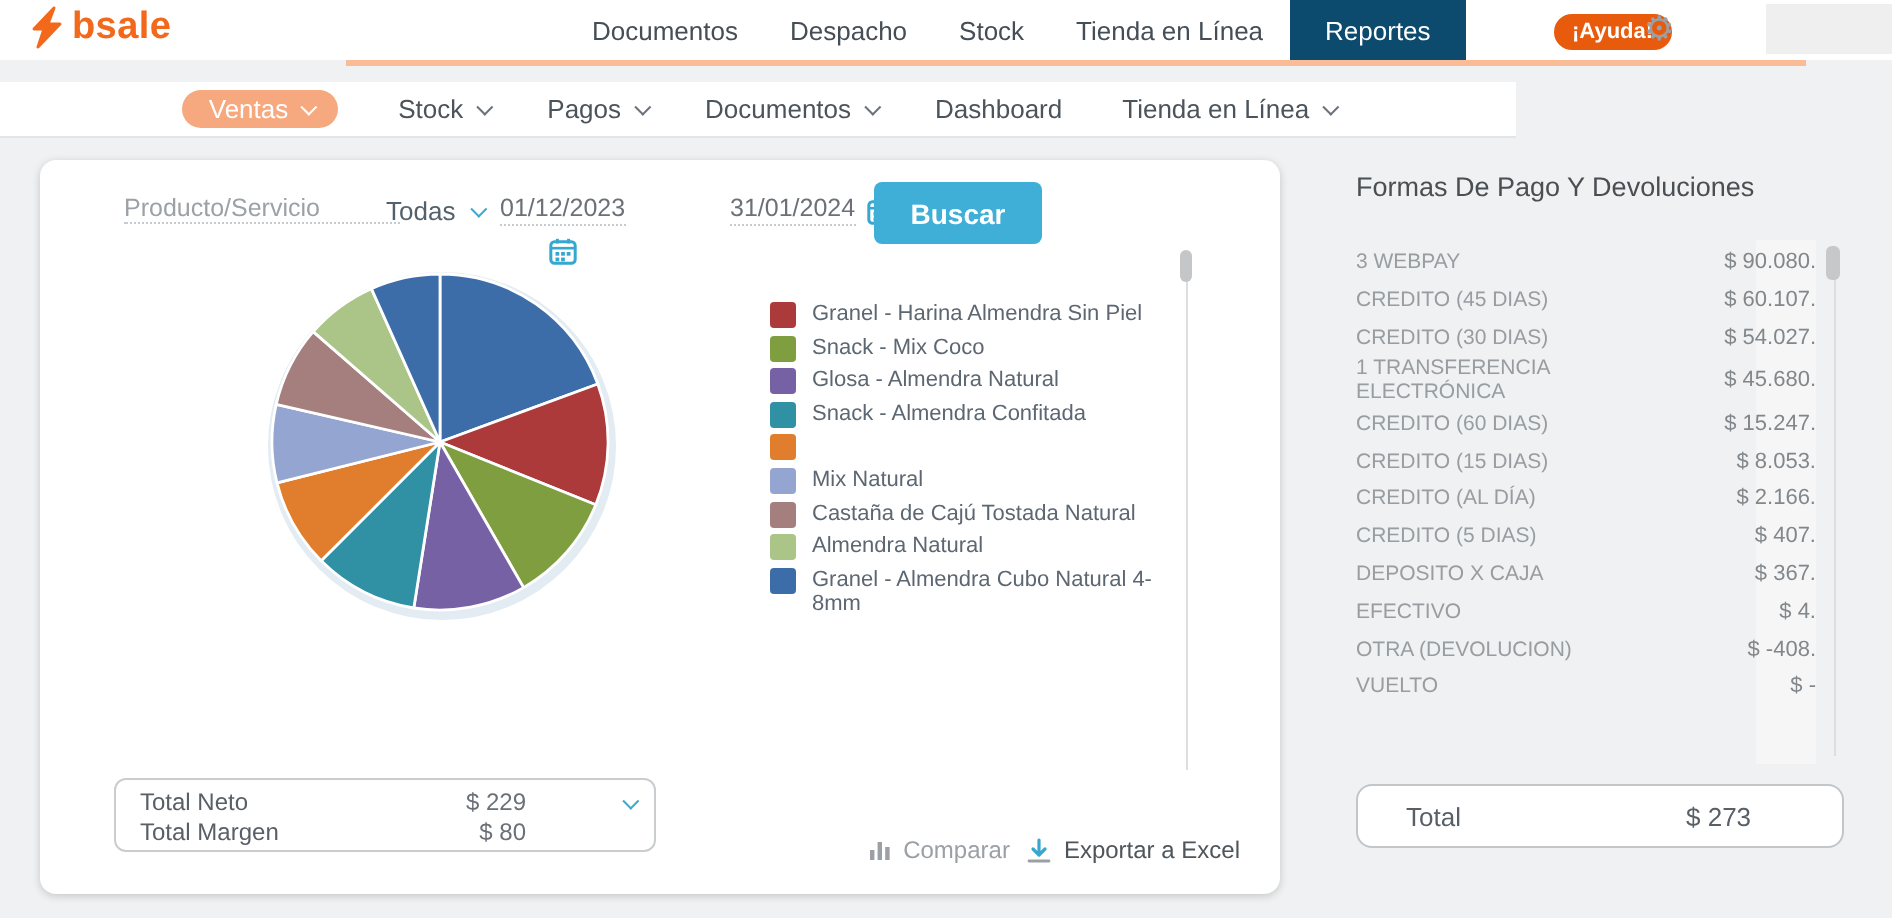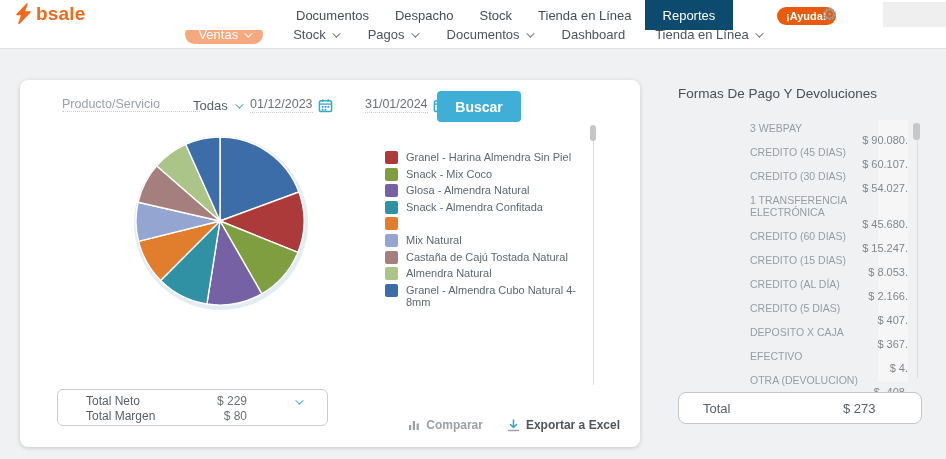--- a/index.html
+++ b/index.html
@@ -12,64 +12,64 @@
   .logo-text { color:#f2691c; font-size:19px; font-weight:bold; letter-spacing:.2px; }
   .topnav { position:absolute; left:283px; top:0; height:30px; display:flex; align-items:stretch; }
   .topnav-item { display:flex; align-items:center; padding:0 13px; font-size:13px; color:#454e56; cursor:pointer; white-space:nowrap; }
   .topnav-item.active { background:#0c4a6e; color:#fff; padding:0 18px; }
   .nav-underline { position:absolute; left:173px; top:30px; width:730px; height:3px; background:#f9bc97; }
   .help-btn { position:absolute; left:777px; top:7px; background:#e85a0c; color:#fff; font-size:11px; font-weight:bold; border:none; border-radius:10px; padding:3px 9px; cursor:pointer; }
   .gear { position:absolute; left:822px; top:4px; font-size:17px; color:#9aa0a5; cursor:pointer; }
   .redacted-user { position:absolute; left:883px; top:2px; width:63px; height:25px; background:#efefef; }
 
   
-  .subnav { position:absolute; left:0; top:21px; width:946px; height:28px; background:#fff; border-bottom:1px solid #e2e5e7; display:flex; align-items:center; justify-content:center; gap:30px; z-index:4; }
+  .subnav { position:absolute; left:0; top:41px; width:758px; height:28px; background:#fff; border-bottom:1px solid #e2e5e7; display:flex; align-items:center; justify-content:center; gap:30px; z-index:4; }
   .subnav-item { font-size:13px; color:#4b535b; display:flex; align-items:center; gap:6px; cursor:pointer; white-space:nowrap; }
   .subnav-item.pill { background:#f6a87e; color:#fff; border-radius:11px; padding:2px 13px; }
   .chev { width:6px; height:6px; border-right:1.5px solid #6b737a; border-bottom:1.5px solid #6b737a; transform:rotate(45deg) translateY(-2px); display:inline-block; }
   .pill .chev { border-color:#fff; }
   .chev.teal { border-color:#3fa9d1; }
 
   
   .card { position:absolute; left:20px; top:80px; width:620px; height:367px; background:#fff; border-radius:8px; box-shadow:0 1px 4px rgba(0,0,0,.18); }
   .filters { position:absolute; left:0; top:12px; width:530px; height:32px; }
   .prod-input { position:absolute; left:42px; top:5px; width:138px; border:none; border-bottom:1px dotted #c6cbcf; font-size:12.5px; color:#6b7177; background:transparent; outline:none; font-family:"Liberation Sans",sans-serif; }
   .prod-input::placeholder { color:#9ba1a6; }
   .select-todas { position:absolute; left:173px; top:6px; font-size:13px; color:#52616b; display:flex; align-items:center; gap:7px; cursor:pointer; }
   .date-field { position:absolute; top:5px; display:flex; align-items:center; gap:5px; cursor:pointer; }
-  .date-field.d1 { left:230px; } .date-field.d2 { left:345px; }
+  .date-field.d1 { left:230px;flex-direction:column; } .date-field.d2 { left:345px; }
   .date-text { font-size:12.5px; color:#6b7177; border-bottom:1px dotted #c6cbcf; padding-bottom:1px; }
   .btn-buscar { position:absolute; left:417px; top:-1px; width:84px; height:31px; background:#3fafd7; color:#fff; font-size:14px; font-weight:bold; border:none; border-radius:4px; cursor:pointer; font-family:"Liberation Sans",sans-serif; }
 
   .pie-wrap { position:absolute; left:111px; top:52px; width:178px; height:178px; }
   .legend { position:absolute; left:365px; top:71px; width:215px; }
   .legend-item { display:flex; align-items:flex-start; gap:8px; margin-bottom:3.6px; }
   .swatch { width:13px; height:13px; border-radius:2px; flex:0 0 13px; margin-top:0; }
   .legend-label { font-size:11px; color:#5c6772; line-height:12.5px; }
 
   .card-scroll-track { position:absolute; left:573px; top:48px; width:1px; height:257px; background:#dcdee0; }
   .card-scroll-thumb { position:absolute; left:570px; top:45px; width:6px; height:16px; border-radius:3px; background:#c4c6c8; cursor:pointer; }
 
-  .totals-box { position:absolute; left:37px; top:309px; width:271px; height:37px; border:1px solid #c9cdd0; border-radius:6px; padding:3px 16px; }
+  .totals-box { position:absolute; left:37px; top:309px; width:271px; height:37px; border:1px solid #c9cdd0; border-radius:6px; padding:3px 0; }
   .totals-row { position:relative; height:15px; display:flex; align-items:center; }
   .totals-label { margin-left:12px; font-size:12px; color:#585f66; }
   .totals-value { position:absolute; right:64px; font-size:12px; color:#6a7076; }
   .totals-chevron { position:absolute; right:10px; top:6px; }
 
-  .actions { position:absolute; left:0; top:338px; width:600px; display:flex; justify-content:flex-end; gap:24px; align-items:center;font-weight:bold; }
+  .actions { position:absolute; left:0; top:338px; width:600px; display:flex; justify-content:flex-end; gap:8px; align-items:center; }
   .action { display:flex; align-items:center; gap:6px; cursor:pointer; }
   .action-compare { font-size:12px; color:#9aa0a5; }
   .action-export { font-size:12px; color:#4e555b; }
 
   
   .rpanel { position:absolute; left:660px; top:62px; width:286px; height:397px; }
   .rpanel-title { position:absolute; left:18px; top:24px; font-size:13.5px; color:#4a4f54; }
   .value-strip { position:absolute; left:218px; top:58px; width:30px; height:262px; background:#f5f6f5; }
   .pay-list { position:absolute; left:18px; top:60px; width:230px; }
-  .pay-row { display:flex; align-items:flex-end; min-height:18.8px;flex-direction:column; }
+  .pay-row { display:flex; align-items:center; min-height:18.8px; }
   .pay-label { width:158px; font-size:10.5px; color:#989da2; line-height:12px; }
   .pay-value { flex:1; text-align:right; font-size:11px; color:#82878c; white-space:nowrap; }
   .r-scroll-track { position:absolute; left:257px; top:61px; width:1px; height:255px; background:#dcdee0; }
   .r-scroll-thumb { position:absolute; left:253px; top:61px; width:7px; height:17px; border-radius:3px; background:#c6c8ca; cursor:pointer; }
   .rtotal-box { position:absolute; left:18px; top:330px; width:244px; height:32px; background:#fff; border:1px solid #c2c6c9; border-radius:8px; display:flex; align-items:center; }
   .rtotal-label { margin-left:24px; font-size:13px; color:#585f66; }
   .rtotal-value { position:absolute; left:164px; font-size:13px; color:#585f66; }
 
   .cal-icon { width:15px; height:15px; display:inline-block; }
   svg { display:block; }

